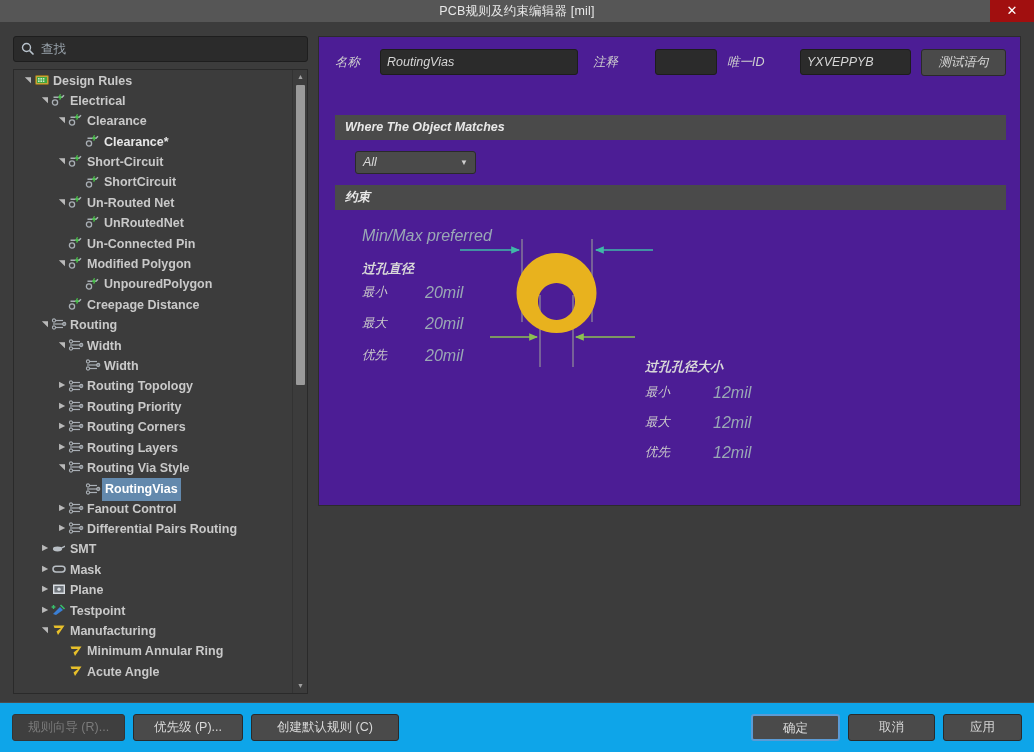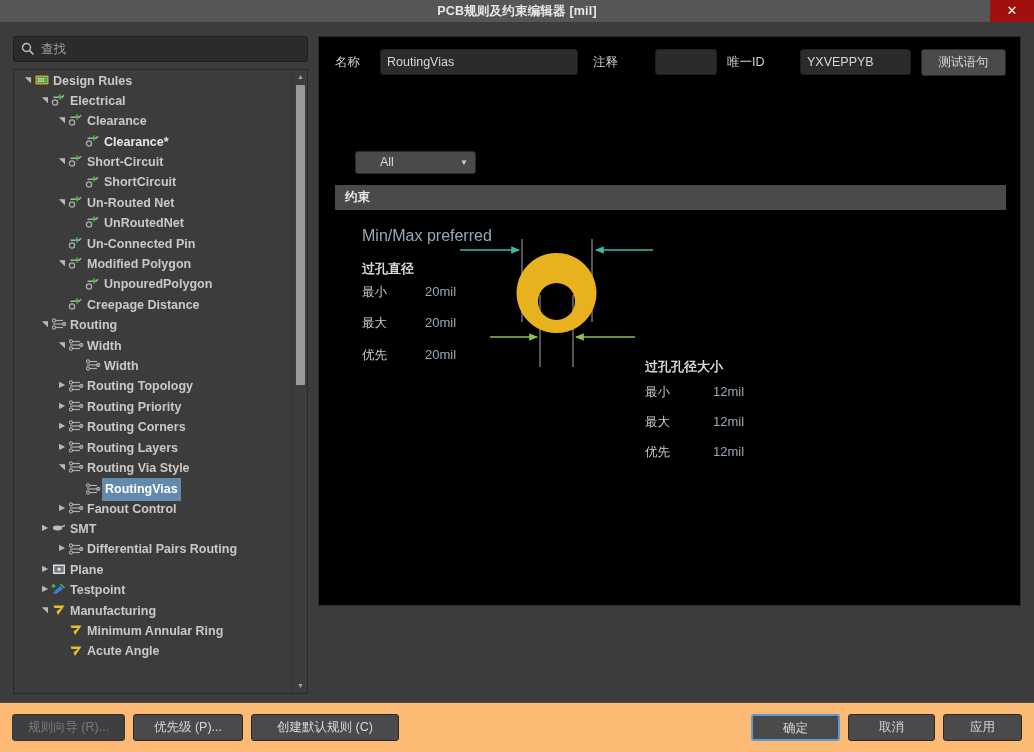--- a/index.html
+++ b/index.html
@@ -28,21 +28,20 @@
   }
   .titlebar-text {
     position: absolute;
     left: 0; top: 0;
     width: 1034px;
     line-height: 22px;
     text-align: center;
     font-size: 12.5px;
     color: #e8e8e8;
     letter-spacing: 0.2px;
-    font-weight: bold;
   }
   .close-btn {
     position: absolute;
     right: 0; top: 0;
     width: 44px; height: 22px;
     background: #a10f0f;
     color: #ffffff;
     font-size: 13px;
     line-height: 22px;
     text-align: center;
@@ -164,24 +163,25 @@
     left: 3px; top: 15px;
     width: 9px; height: 300px;
     background: #9a9a9a;
     border-radius: 1px;
   }
 
   
   .right-panel {
     position: absolute;
     left: 318px; top: 14px;
-    width: 703px; height: 570px;
-    background: #000000;
+    width: 703px; height: 470px;
+    background: #4c1d95;
     border: 1px solid #2c2c2c;
     box-sizing: border-box;
+    font-style: italic;
   }
 
   .form-row {
     position: absolute;
     left: 0; top: 6px;
     width: 100%; height: 36px;
   }
   .lbl {
     position: absolute;
     line-height: 24px;
@@ -228,21 +228,21 @@
   }
 
   .combo {
     position: absolute;
     background: #4a4a4a;
     border: 1px solid #2a2a2a;
     border-radius: 3px;
     box-sizing: border-box;
     height: 23px;
     line-height: 21px;
-    padding-left: 24px;
+    padding-left: 7px;
     font-size: 12.5px;
     color: #d9d9d9;
     cursor: pointer;
   }
   .combo .caret {
     position: absolute;
     right: 7px; top: 0;
     line-height: 21px;
     font-size: 8px;
     color: #cfcfcf;
@@ -266,36 +266,36 @@
     font-size: 13px;
     color: #d8d8d8;
   }
   .grp-lbl {
     position: absolute;
     font-size: 12.5px;
     color: #cacaca;
   }
   .grp-val {
     position: absolute;
-    font-size: 13px;
+    font-size: 16px;
     color: #9aa8b5;
   }
 
   svg.via-diagram {
     position: absolute;
     left: 0; top: 0;
     overflow: visible;
   }
 
   
   .footer {
     position: absolute;
     left: 0; top: 702px;
     width: 1034px; height: 50px;
-    background: #fdba74;
+    background: #0ea5e9;
     border-top: 1px solid #4c4c4c;
   }
   .footer .btn { top: 11px; height: 27px; line-height: 25px; }
   .btn.disabled {
     color: #7a7a7a;
     background: #3f3f3f;
     border-color: #343434;
     cursor: default;
   }
   .btn.default-btn {
@@ -460,32 +460,35 @@
               <circle cx="13.2" cy="7" r="1.6" fill="none" stroke="#aab0b6" stroke-width="1.1"></circle>
             </svg></span><span class="tlabel">RoutingVias</span></div>
         <div class="tree-row" style="padding-left: 42px;"><span class="twisty">▶</span><span class="ticon"><svg viewBox="0 0 16 14">
               <line x1="2" y1="7" x2="14" y2="7" stroke="#aab0b6" stroke-width="1.2"></line>
               <line x1="5" y1="3.5" x2="12" y2="3.5" stroke="#aab0b6" stroke-width="1.2"></line>
               <line x1="5" y1="10.5" x2="12" y2="10.5" stroke="#aab0b6" stroke-width="1.2"></line>
               <circle cx="3" cy="3.5" r="1.6" fill="none" stroke="#aab0b6" stroke-width="1.1"></circle>
               <circle cx="3" cy="10.5" r="1.6" fill="none" stroke="#aab0b6" stroke-width="1.1"></circle>
               <circle cx="13.2" cy="7" r="1.6" fill="none" stroke="#aab0b6" stroke-width="1.1"></circle>
             </svg></span><span class="tlabel">Fanout Control</span></div>
+        <div class="tree-row" style="padding-left: 42px;"><span class="twisty">▶</span><span class="ticon"><svg viewBox="0 0 16 14">
+              <line x1="2" y1="7" x2="14" y2="7" stroke="#aab0b6" stroke-width="1.2"></line>
+              <line x1="5" y1="3.5" x2="12" y2="3.5" stroke="#aab0b6" stroke-width="1.2"></line>
+              <line x1="5" y1="10.5" x2="12" y2="10.5" stroke="#aab0b6" stroke-width="1.2"></line>
+              <circle cx="3" cy="3.5" r="1.6" fill="none" stroke="#aab0b6" stroke-width="1.1"></circle>
+              <circle cx="3" cy="10.5" r="1.6" fill="none" stroke="#aab0b6" stroke-width="1.1"></circle>
+              <circle cx="13.2" cy="7" r="1.6" fill="none" stroke="#aab0b6" stroke-width="1.1"></circle>
+            </svg></span><span class="tlabel">Differential Pairs Routing</span></div>
         <div class="tree-row" style="padding-left: 25px;"><span class="twisty">▶</span><span class="ticon"><svg viewBox="0 0 16 14">
               <ellipse cx="6.5" cy="7" rx="4.6" ry="2.4" fill="#b9bfc5"></ellipse>
               <path d="M10 5.6 L14 3.6 L14 5 L11 6.6 Z" fill="#b9bfc5"></path>
             </svg></span><span class="tlabel">SMT</span></div>
-        <div class="tree-row" style="padding-left: 42px;"><span class="twisty">▶</span><span class="ticon"><svg viewBox="0 0 16 14">
-              <line x1="2" y1="7" x2="14" y2="7" stroke="#aab0b6" stroke-width="1.2"></line>
-              <line x1="5" y1="3.5" x2="12" y2="3.5" stroke="#aab0b6" stroke-width="1.2"></line>
-              <line x1="5" y1="10.5" x2="12" y2="10.5" stroke="#aab0b6" stroke-width="1.2"></line>
-              <circle cx="3" cy="3.5" r="1.6" fill="none" stroke="#aab0b6" stroke-width="1.1"></circle>
-              <circle cx="3" cy="10.5" r="1.6" fill="none" stroke="#aab0b6" stroke-width="1.1"></circle>
-              <circle cx="13.2" cy="7" r="1.6" fill="none" stroke="#aab0b6" stroke-width="1.1"></circle>
-            </svg></span><span class="tlabel">Differential Pairs Routing</span></div>
+        <div class="tree-row" style="padding-left: 25px;"><span class="twisty">▶</span><span class="ticon"><svg viewBox="0 0 16 14">
+              <rect x="2" y="4.2" width="12" height="5.8" rx="2.9" fill="none" stroke="#b9bfc5" stroke-width="1.5"></rect>
+            </svg></span><span class="tlabel">Mask</span></div>
         <div class="tree-row" style="padding-left: 25px;"><span class="twisty">▶</span><span class="ticon"><svg viewBox="0 0 16 14">
               <rect x="2" y="2.5" width="12" height="9.5" fill="#d8dde2"></rect>
               <rect x="3.4" y="4" width="9.2" height="6.5" fill="#6f757b"></rect>
               <circle cx="8" cy="7.2" r="1.7" fill="#d8dde2"></circle>
             </svg></span><span class="tlabel">Plane</span></div>
         <div class="tree-row" style="padding-left: 25px;"><span class="twisty">▶</span><span class="ticon"><svg viewBox="0 0 16 14">
               <path d="M2 11 L9 4 L12 7 L5 12 Z" fill="#3a7fd5"></path>
               <path d="M9.5 2 L13.5 6" stroke="#39bf6b" stroke-width="1.6"></path>
               <path d="M2.5 2 L2.5 6 M0.6 4 L4.4 4" stroke="#39bf6b" stroke-width="1.4"></path>
             </svg></span><span class="tlabel">Testpoint</span></div>
@@ -514,20 +517,21 @@
 
       <div class="lbl" style="left:274px; top:7px;">注释</div>
       <div class="txtin" style="left:336px; top:6px; width:62px;"></div>
 
       <div class="lbl" style="left:408px; top:7px;">唯一ID</div>
       <div class="txtin" style="left:481px; top:6px; width:111px;">YXVEPPYB</div>
 
       <div class="btn" style="left:602px; top:6px; width:85px; height:27px; line-height:25px;">测试语句</div>
     </div>
 
+    <div class="section-head" style="top:78px;">Where The Object Matches</div>
     <div class="combo" style="left:36px; top:114px; width:121px;">
       <span>All</span>
       <span class="caret">▼</span>
     </div>
 
     <div class="section-head" style="top:148px;">约束</div>
 
     <div class="constraint-area">
       <div class="minmax-text">Min/Max preferred</div>
 

